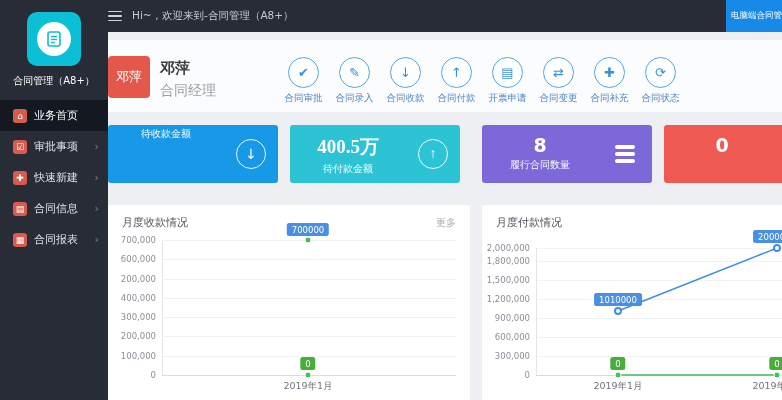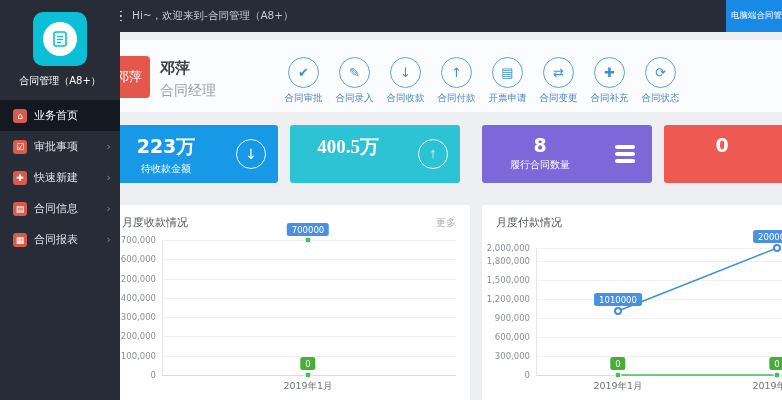--- a/index.html
+++ b/index.html
@@ -1,20 +1,20 @@
 <!DOCTYPE html>
 <html><head>
 <meta charset="utf-8">
 <style>
   * { margin:0; padding:0; box-sizing:border-box; }
   html,body { width:782px; height:400px; }
   body { position:relative; overflow:hidden; font-family:"DejaVu Sans","Liberation Sans",sans-serif; background:#edeff3; }
 
   
-  .sidebar { position:absolute; left:0; top:0; width:120px; height:400px; background:#272c37; z-index:10; }
+  .sidebar { position:absolute; left:0; top:0; width:108px; height:400px; background:#272c37; z-index:10; }
   .logo-box { width:54px; height:54px; margin:12px auto 8px; background:#0bc0d6; border-radius:10px; display:flex; align-items:center; justify-content:center; }
   .logo-circle { width:34px; height:34px; background:#fff; border-radius:50%; display:flex; align-items:center; justify-content:center; }
   .app-title { color:#fff; font-size:10px; text-align:center; margin-bottom:12px; }
   .menu-item { height:31px; display:flex; align-items:center; padding:0 9px 0 13px; color:#dfe2e8; font-size:11px; cursor:pointer; }
   .menu-item.active { background:#141821; color:#fff; }
   .mi-icon { width:14px; height:14px; border-radius:3px; background:#d85c4e; color:#fff; font-size:9px; line-height:14px; text-align:center; margin-right:7px; flex:0 0 14px; }
   .mi-chevron { margin-left:auto; color:#7e8491; font-size:11px; line-height:1; }
 
   
   .topbar { position:absolute; left:96px; top:0; width:686px; height:32px; background:#272c37; display:flex; align-items:center; }
@@ -173,28 +173,28 @@
     </div>
     <div class="qa-item">
       <div class="qa-circle">
           <span>⟳</span>
         </div>
       <div class="qa-label">合同状态</div>
     </div>
   </div>
 
   <div class="stat-card c0">
-    <div class="stat-num">223万</div>
     <div class="stat-label">待收款金额</div>
     <div class="stat-icon">
         <span>↓</span>
       </div>
   </div>
   <div class="stat-card c1">
     <div class="stat-num">400.5万</div>
+    <div class="stat-label">待付款金额</div>
     <div class="stat-icon">
         <span>↑</span>
       </div>
   </div>
   <div class="stat-card c2">
     <div class="stat-num">8</div>
     <div class="stat-label">履行合同数量</div>
     <div class="stat-icon layers">
         <i></i>
         <i></i>

